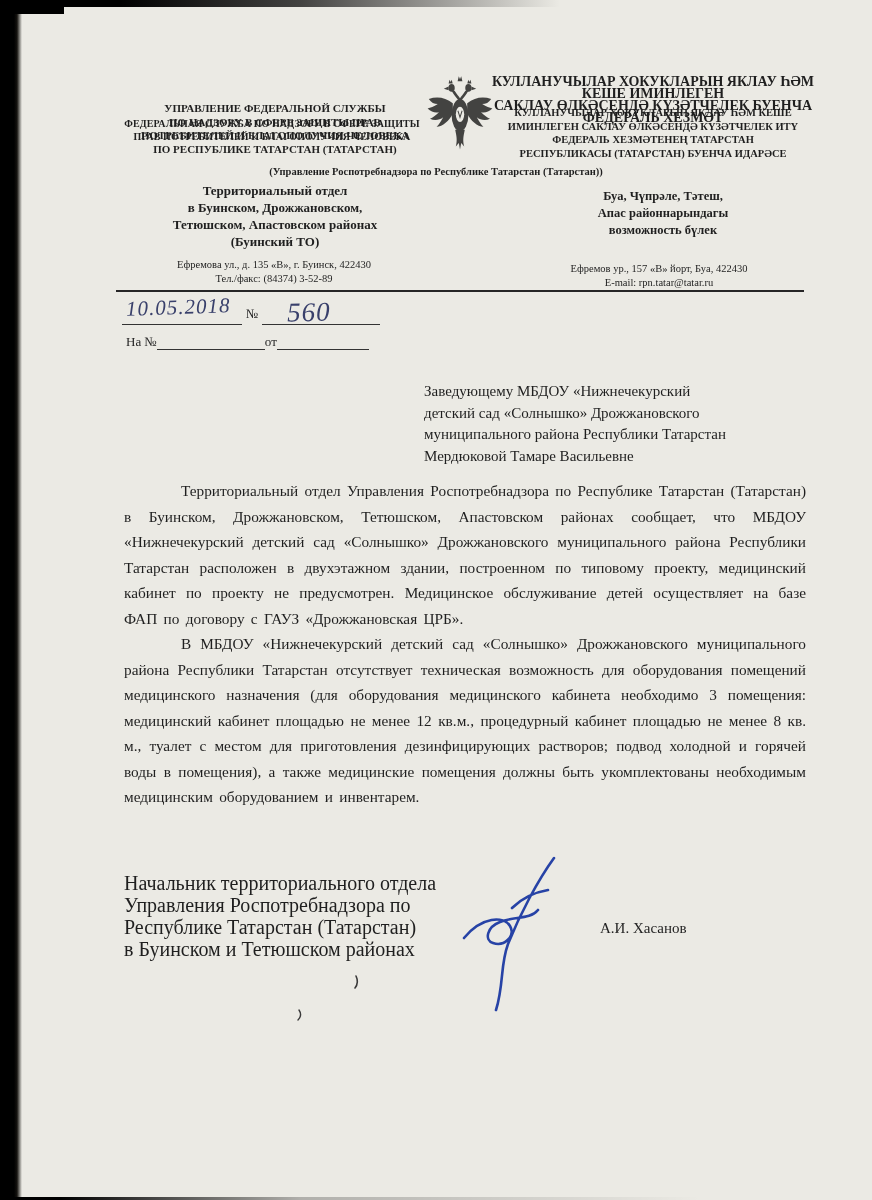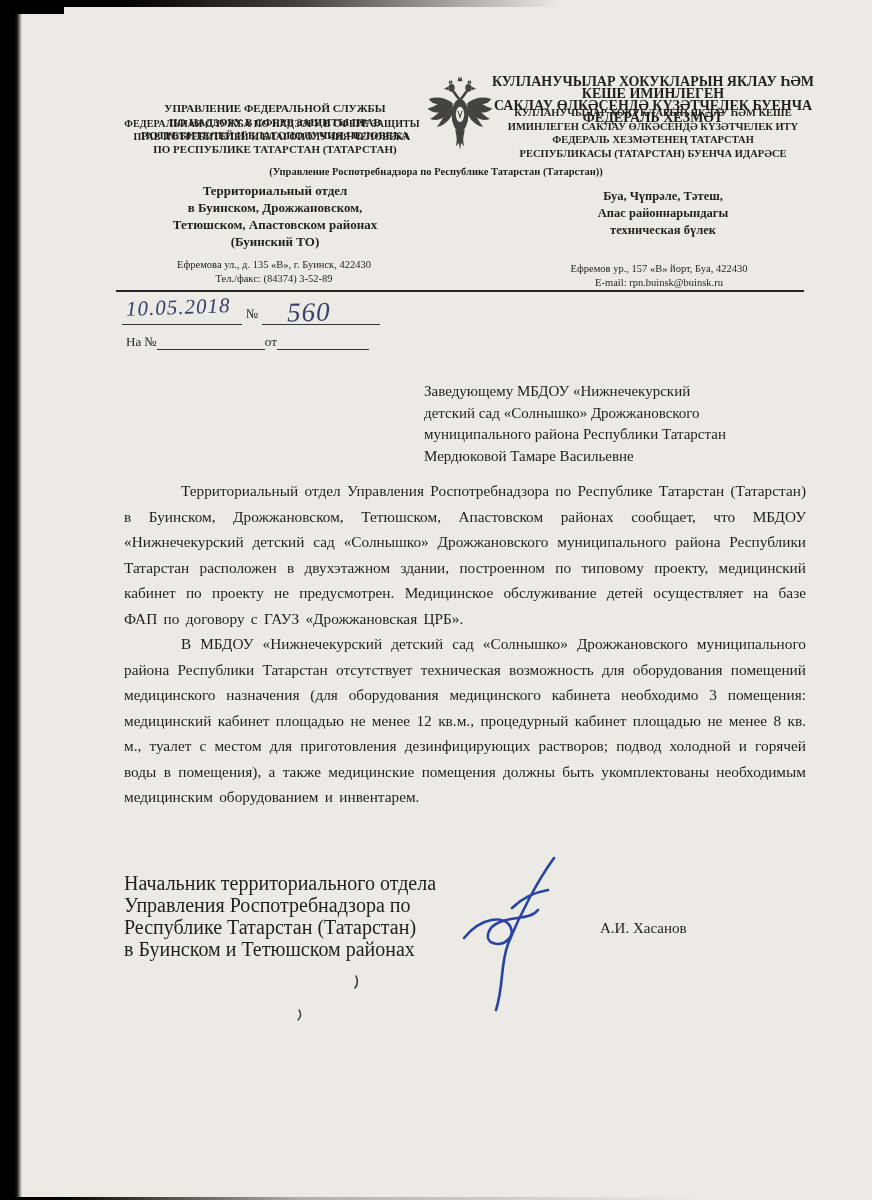--- a/index.html
+++ b/index.html
@@ -113,24 +113,24 @@
   </div>
 
   <div class="hdr-right-top pre c">КУЛЛАНУЧЫЛАР ХОКУКЛАРЫН ЯКЛАУ ҺӘМ КЕШЕ ИМИНЛЕГЕН
 САКЛАУ ӨЛКӘСЕНДӘ КҮЗӘТЧЕЛЕК БУЕНЧА ФЕДЕРАЛЬ ХЕЗМӘТ</div>
   <div class="hdr-right-dept pre c">КУЛЛАНУЧЫЛАР ХОКУКЛАРЫН ЯКЛАУ ҺӘМ КЕШЕ
 ИМИНЛЕГЕН САКЛАУ ӨЛКӘСЕНДӘ КҮЗӘТЧЕЛЕК ИТҮ
 ФЕДЕРАЛЬ ХЕЗМӘТЕНЕҢ ТАТАРСТАН
 РЕСПУБЛИКАСЫ (ТАТАРСТАН) БУЕНЧА ИДАРӘСЕ</div>
   <div class="hdr-right-terr pre c">Буа, Чүпрәле, Тәтеш,
 Апас районнарындагы
-техническая бүлек</div>
+возможность бүлек</div>
   <div class="hdr-right-addr c">
     <div>Ефремов ур., 157 «В» йорт, Буа, 422430</div>
-    <div>E-mail: rpn.buinsk@buinsk.ru</div>
+    <div>E-mail: rpn.tatar@tatar.ru</div>
   </div>
 
   <div class="hdr-center-line c">(Управление Роспотребнадзора по Республике Татарстан (Татарстан))</div>
 
   <div class="rule"></div>
 
   <div class="date-hand hand">10.05.2018</div>
   <div class="num-sign">№</div>
   <div class="num-hand hand">560</div>
   <div class="u1"></div>

